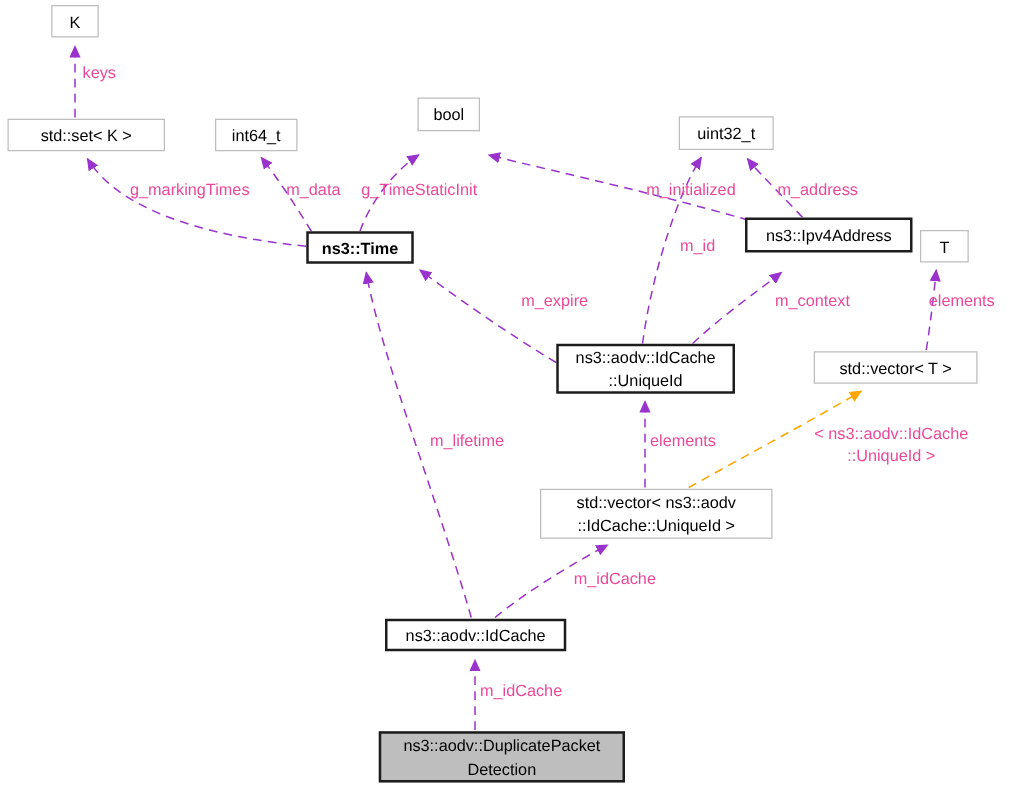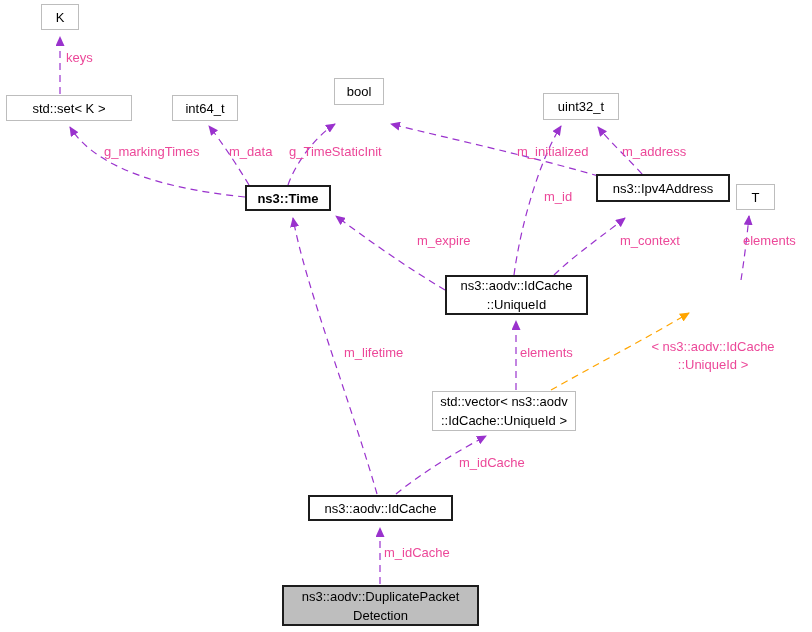--- a/index.html
+++ b/index.html
@@ -17,21 +17,21 @@
     display:flex;align-items:center;justify-content:center;
     text-align:center;
     background:#ffffff;
     border:1px solid #bdbdbd;
     color:#000000;
     font-size:13px;line-height:19px;
     white-space:pre-line;
     cursor:pointer;
   }
   .node.cls{border:2px solid #1c1c1c;}
-  .node.main{border:2px solid #1c1c1c;background:#bebebe;}
+  .node.main{border:2px solid #1c1c1c;background:#bebebe;margin-left:21px;}
   .edge-label{
     position:absolute;
     color:#ec4899;
     font-size:13px;line-height:18px;
     white-space:pre-line;
   }
   .edge-label.center{text-align:center;}
 </style>
 </head>
 <body>
@@ -78,22 +78,23 @@
 
   <div class="node cls" style="left:245px;top:185px;width:86px;height:26px;font-weight:bold;">ns3::Time</div>
 
   <div class="node cls" style="left:578px;top:174px;width:134px;height:28px;margin-left:18px;">ns3::Ipv4Address</div>
 
   <div class="node" style="left:736px;top:184px;width:39px;height:26px;">T</div>
 
   <div class="node cls" style="left:445px;top:275px;width:143px;height:40px;">ns3::aodv::IdCache
 ::UniqueId</div>
 
+  <div class="node" style="left:651px;top:281px;width:131px;height:26px;">std::vector&lt; T &gt;</div>
 
-  <div class="node" style="left:432px;top:391px;width:144px;height:40px;">std::vector&lt; ns3::aodv
+  <div class="node" style="left:432px;top:391px;width:186px;height:40px;">std::vector&lt; ns3::aodv
 ::IdCache::UniqueId &gt;</div>
 
   <div class="node cls" style="left:308px;top:495px;width:145px;height:26px;">ns3::aodv::IdCache</div>
 
   <div class="node main" style="left:282px;top:585px;width:197px;height:41px;">ns3::aodv::DuplicatePacket
 Detection</div>
 
   <div class="edge-label" style="left:66px;top:49px;">keys</div>
 
   <div class="edge-label" style="left:104px;top:143px;text-align:right;">g_markingTimes</div>

